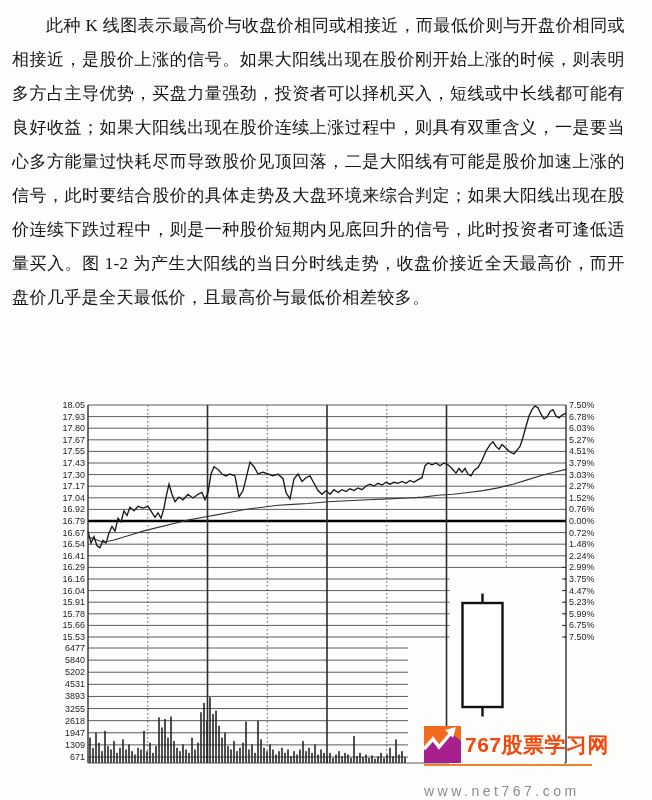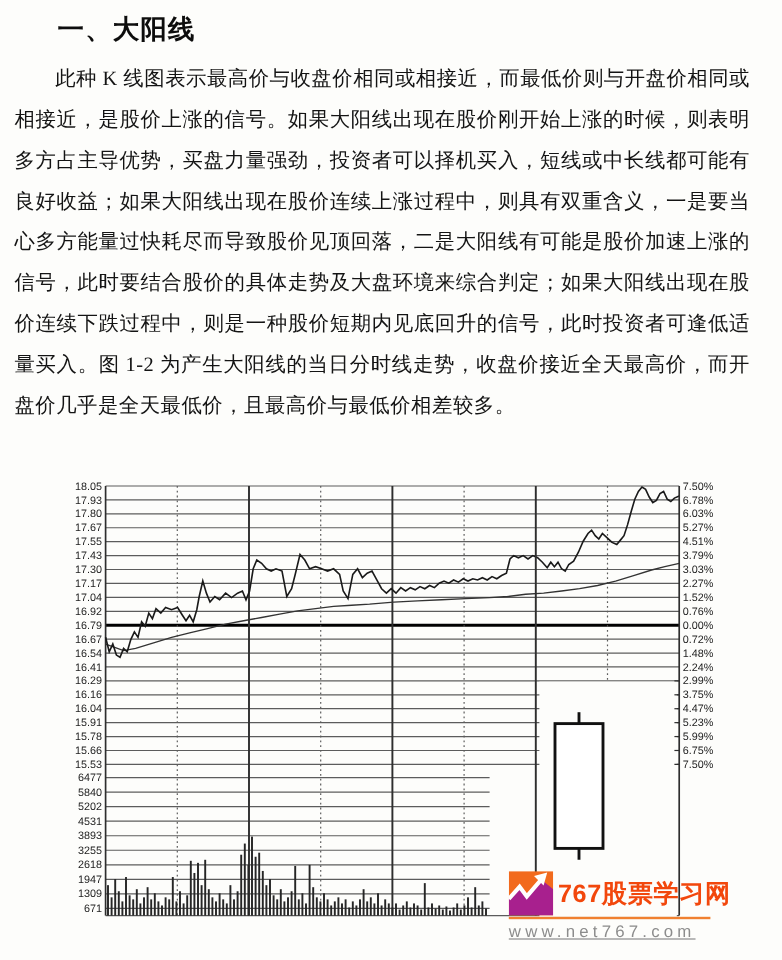--- a/index.html
+++ b/index.html
@@ -26,34 +26,33 @@
   .watermark{ position:absolute; left:424px; top:330px; width:176px; }
   .wm-row{ display:flex; align-items:center; }
   .wm-logo{ display:inline-block; width:37px; height:37px; flex:0 0 37px; }
   .wm-name{
     font-family:"Liberation Sans", sans-serif; font-weight:bold;
     font-size:21px; letter-spacing:0.5px; white-space:nowrap; margin-left:4px;
   }
   .wm-underline{ height:2px; margin-top:1px; width:168px; }
   .wm-url{
     font-family:"Liberation Sans", sans-serif; font-size:14px;
-    letter-spacing:3.5px; margin-top:2px; white-space:nowrap;text-decoration:underline;
+    letter-spacing:3.5px; margin-top:17px; white-space:nowrap;
   }
   .figure-caption{
     position:absolute; left:0; top:376px; width:652px; text-align:center;
     font-family:"Liberation Sans", sans-serif; font-weight:bold;
     font-size:15.5px; letter-spacing:1px; color:#0d0d0d;
   }
 </style>
 </head>
 <body>
 
 <div class="page">
 
-  <h1 class="heading">一、大阳线</h1>
 
   <p class="body-text">此种 K 线图表示最高价与收盘价相同或相接近，而最低价则与开盘价相同或相接近，是股价上涨的信号。如果大阳线出现在股价刚开始上涨的时候，则表明多方占主导优势，买盘力量强劲，投资者可以择机买入，短线或中长线都可能有良好收益；如果大阳线出现在股价连续上涨过程中，则具有双重含义，一是要当心多方能量过快耗尽而导致股价见顶回落，二是大阳线有可能是股价加速上涨的信号，此时要结合股价的具体走势及大盘环境来综合判定；如果大阳线出现在股价连续下跌过程中，则是一种股价短期内见底回升的信号，此时投资者可逢低适量买入。图 1-2 为产生大阳线的当日分时线走势，收盘价接近全天最高价，而开盘价几乎是全天最低价，且最高价与最低价相差较多。</p>
 
   <figure class="chart-figure">
     <div class="chart-canvas">
       <svg id="chart-svg" width="652" height="376" viewBox="0 396 652 376">
           <line x1="88" y1="405" x2="566" y2="405" stroke="#5c5c5c" stroke-width="1"></line>
           <line x1="88" y1="416.6" x2="566" y2="416.6" stroke="#5c5c5c" stroke-width="1"></line>
           <line x1="88" y1="428.2" x2="566" y2="428.2" stroke="#5c5c5c" stroke-width="1"></line>
           <line x1="88" y1="439.8" x2="566" y2="439.8" stroke="#5c5c5c" stroke-width="1"></line>

